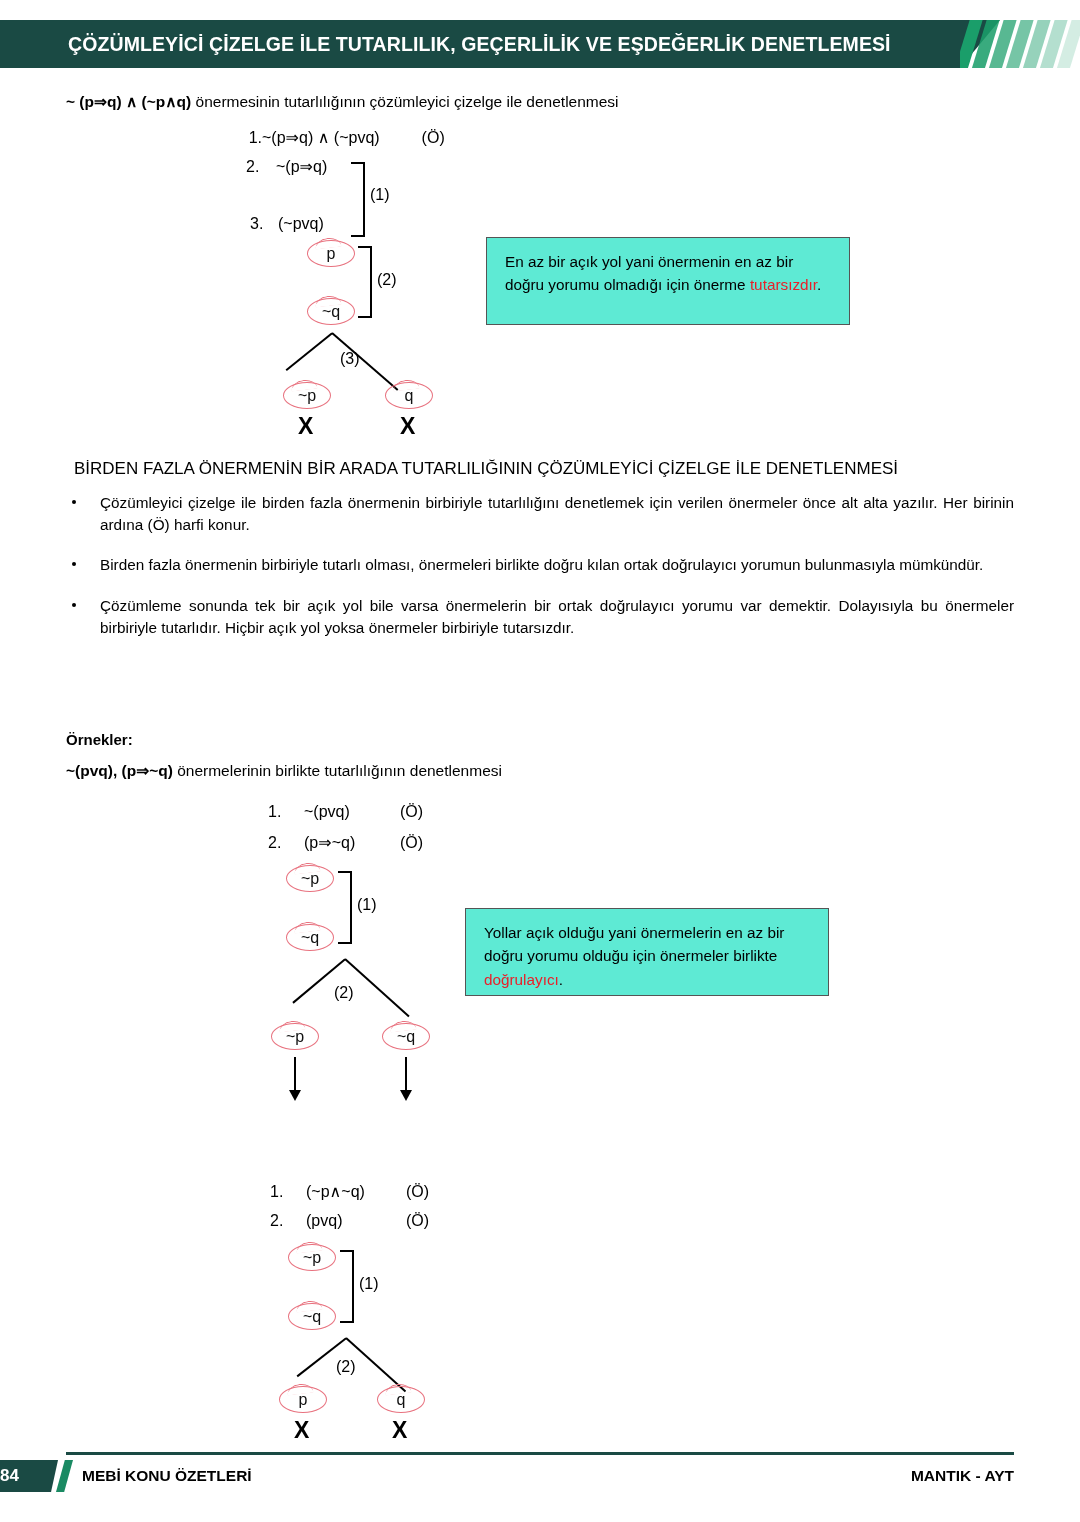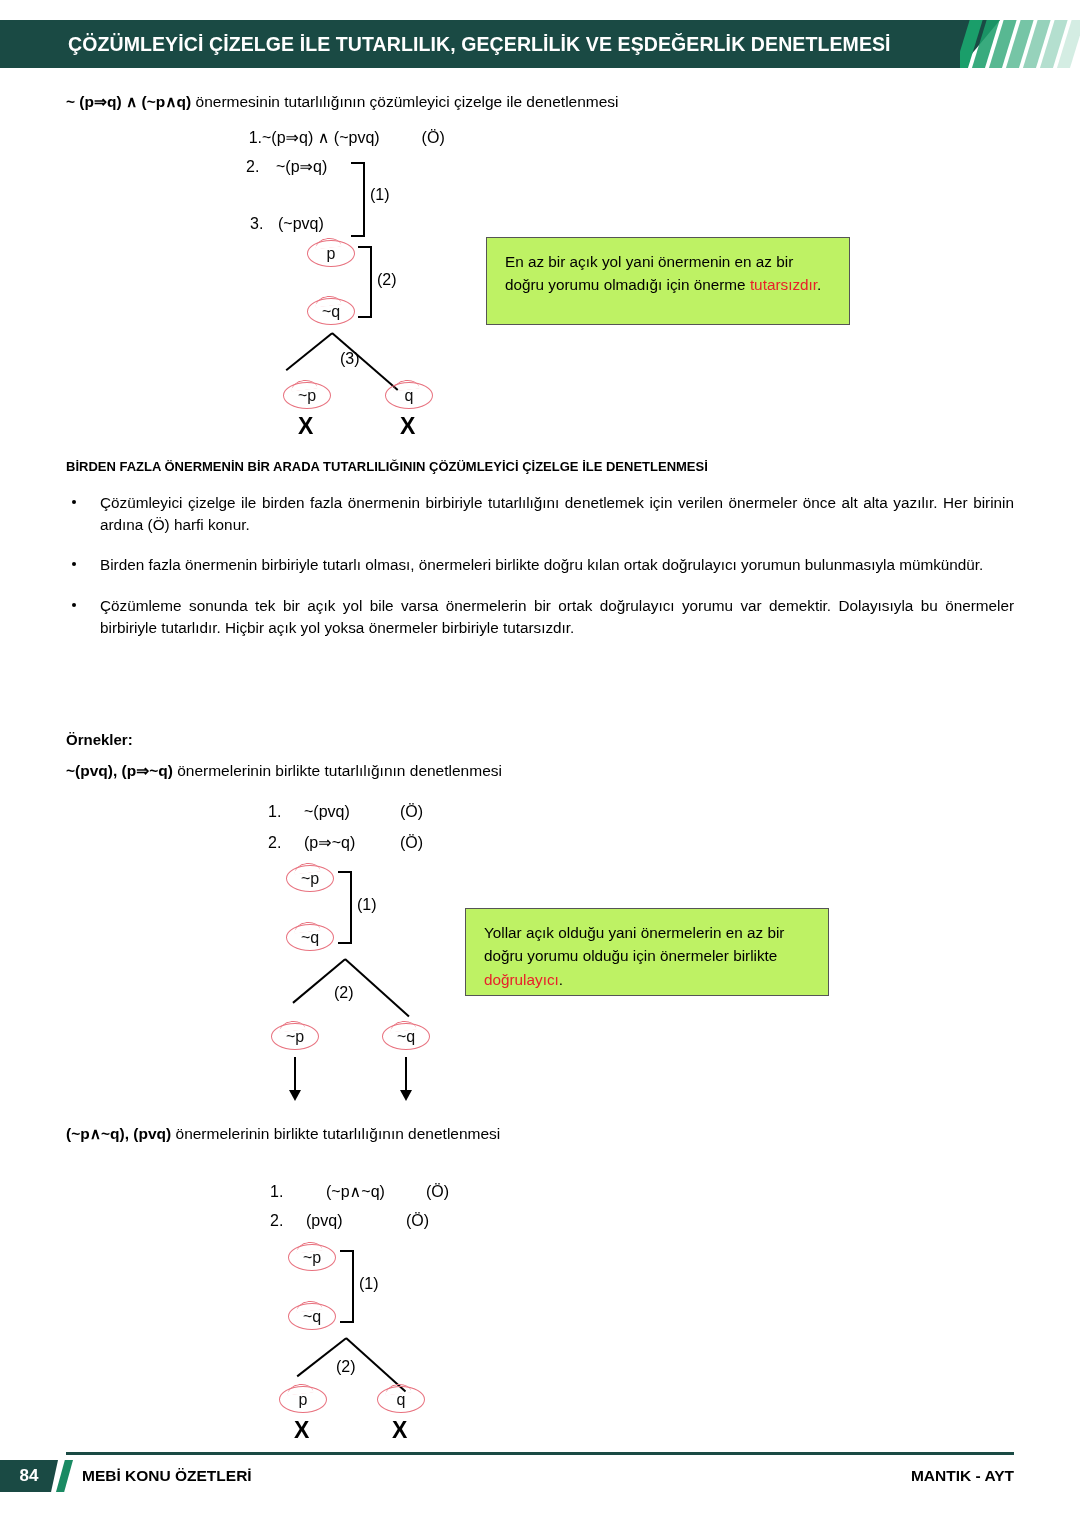--- a/index.html
+++ b/index.html
@@ -44,22 +44,22 @@
   }
 
   
   .intro-line {
     position: absolute; left: 66px;
     font-size: 15.5px; line-height: 1.35;
   }
   .intro-line b { font-weight: bold; }
 
   .section-head {
-    position: absolute; left: 66px;
-    font-size: 13px; font-weight: bold;
+    position: absolute; left: 74px;
+    font-size: 17px; font-weight: normal;
     white-space: nowrap;
   }
   .bullets { position: absolute; left: 66px; width: 948px; }
   .bullet { position: relative; padding-left: 34px; margin-bottom: 18px; }
   .bullet .dot {
     position: absolute; left: 6px; top: 8px;
     width: 4px; height: 4px; border-radius: 50%;
     background: #000;
   }
   .bullet p {
@@ -68,21 +68,21 @@
   }
   .ornekler {
     position: absolute; left: 66px;
     font-size: 15px; font-weight: bold;
   }
 
   
   .callout {
     position: absolute;
     border: 1px solid #555;
-    background: #bef264;
+    background: #5eead4;
     padding: 12px 16px 13px 18px;
     font-size: 15.3px;
     line-height: 1.52;
   }
   .red { color: #e8202a; }
 
   
   .tree { position: absolute; }
   .tree .row {
     position: absolute;
@@ -156,21 +156,21 @@
   .footer-rule {
     position: absolute; top: 0; left: 66px;
     width: 948px; height: 2.5px; background: #1a4a44;
   }
   .footer-pagebox {
     position: absolute; top: 8px; left: 0;
     width: 58px; height: 32px;
     background: #1a4a44;
     clip-path: polygon(0 0, 100% 0, 88% 100%, 0 100%);
     color: #fff; font-size: 17px; font-weight: bold;
-    text-align: center; line-height: 32px;
+    text-align: left; line-height: 32px;
   }
   .footer-slash {
     position: absolute; top: 8px; left: 56px;
     width: 17px; height: 32px;
     background: #1a8a63;
     clip-path: polygon(52% 0, 100% 0, 48% 100%, 0 100%);
   }
   .footer-left {
     position: absolute; top: 8px; left: 82px;
     height: 32px; line-height: 32px;
@@ -292,28 +292,25 @@
     <div class="arrow-line" style="top:254px; left:294px; height:36px;"></div>
     <div class="arrow-head" style="top:287px; left:289px;"></div>
     <div class="arrow-line" style="top:254px; left:405px; height:36px;"></div>
     <div class="arrow-head" style="top:287px; left:400px;"></div>
   </div>
 
   <div class="callout" style="top:908px; left:465px; width:364px; height:88px;">
     <span>Yollar açık olduğu yani önermelerin en az bir doğru yorumu olduğu için önermeler birlikte </span><span class="red">doğrulayıcı</span><span>.</span>
   </div>
 
-  <div class="intro-line" style="top:1124px;">
-    <b>(~p∧~q), (pvq)</b><span> önermelerinin birlikte tutarlılığının denetlenmesi</span>
-  </div>
 
   <div class="tree" style="top:1182px; left:0; width:1080px; height:260px;">
 
     <div class="row" style="top:0px; left:270px;">
-      <span class="num" style="width:36px;">1.</span><span style="display:inline-block; width:100px;margin-left:20px;">(~p∧~q)</span><span>(Ö)</span>
+      <span class="num" style="width:36px;">1.</span><span style="display:inline-block; width:100px;">(~p∧~q)</span><span>(Ö)</span>
     </div>
 
     <div class="row" style="top:30px; left:270px;">
       <span class="num" style="width:36px;">2.</span><span style="display:inline-block; width:100px;">(pvq)</span><span>(Ö)</span>
     </div>
 
     <div class="node" style="top:62px; left:288px;">~p</div>
     <div class="node" style="top:121px; left:288px;">~q</div>
 
     <div class="bracket" style="top:68px; left:340px; height:73px;"></div>

